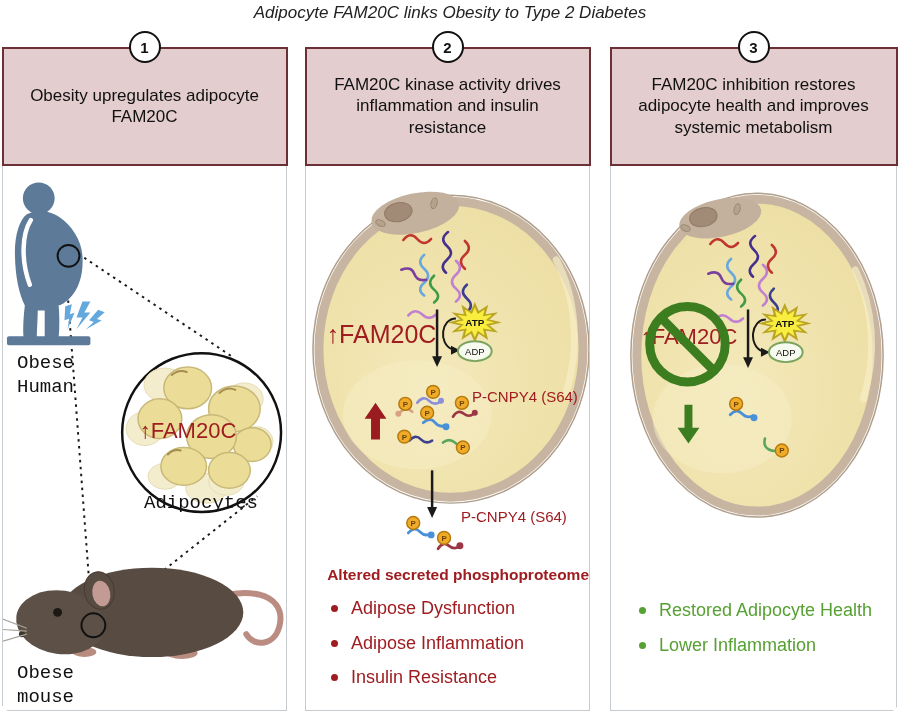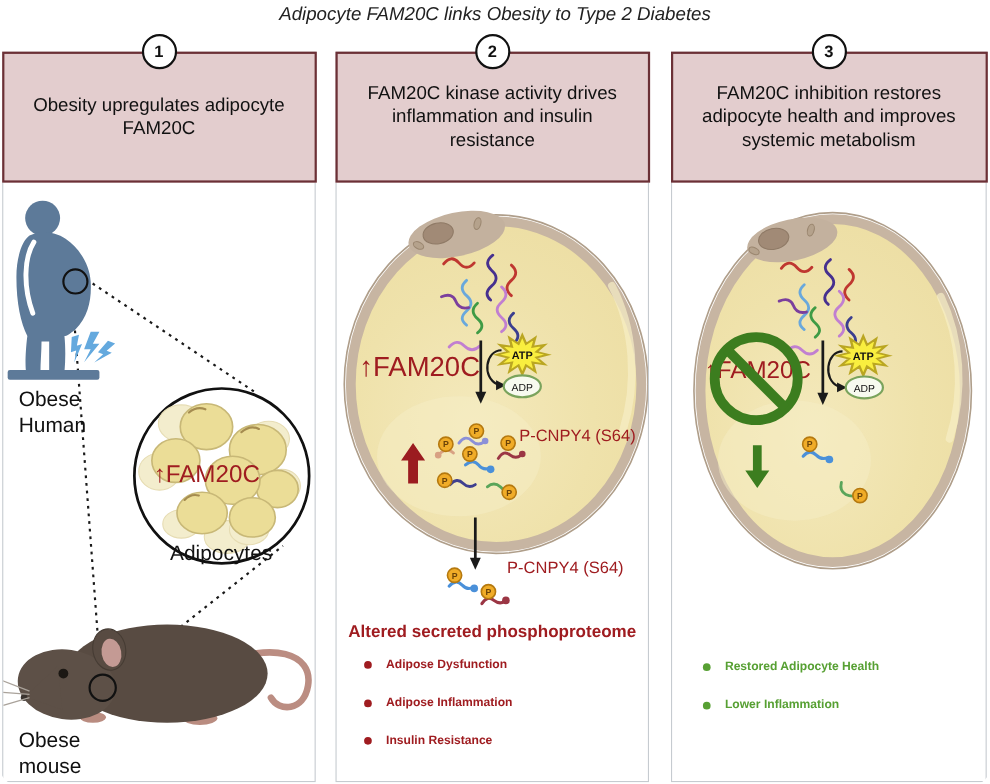--- a/index.html
+++ b/index.html
@@ -16,27 +16,27 @@
         background:#e3cdce;border:2px solid #6b3036;box-sizing:border-box;
         display:flex;align-items:center;justify-content:center;text-align:center;
         font-size:17px;line-height:1.25;color:#111;padding:6px 12px;z-index:4;}
   .badge{position:absolute;top:-17px;left:50%;margin-left:-16px;width:32px;height:32px;
          border-radius:50%;background:#fff;border:2px solid #111;box-sizing:border-box;
          display:flex;align-items:center;justify-content:center;
          font-size:15px;font-weight:bold;color:#111;z-index:6;}
   .art{position:absolute;left:0;top:0;width:100%;height:100%;z-index:1;}
   .overlay-art{position:absolute;left:0;top:0;width:100%;height:100%;z-index:5;pointer-events:none;}
   .lbl{position:absolute;z-index:3;}
-  .plain{font-size:19px;line-height:1.25;color:#111;white-space:pre-line;}
+  .plain{font-size:19px;line-height:1.25;color:#111;white-space:pre-line;font-family:Liberation Mono, monospace;}
   .fam{font-weight:normal;color:#9f1c20;text-align:center;}
   .pcnpy{font-size:15px;color:#9f1c20;white-space:nowrap;}
   .caption{font-weight:bold;font-size:15.5px;color:#9f1c20;text-align:center;width:100%;}
   .bullet-row{position:absolute;display:flex;align-items:center;z-index:3;}
   .bullet-dot{width:7px;height:7px;border-radius:50%;flex:0 0 auto;}
-  .bullet-text{font-weight:bold;font-size:11px;margin-left:13px;white-space:nowrap;}
+  .bullet-text{font-weight:normal;font-size:18px;margin-left:13px;white-space:nowrap;}
   .red .bullet-dot{background:#9f1c20;}
   .red .bullet-text{color:#9f1c20;}
   .grn .bullet-dot{background:#57a033;}
   .grn .bullet-text{color:#57a033;}
 </style>
 </head>
 <body>
 
 <div id="figure">
 
@@ -221,21 +221,21 @@
         <path d="M133,503 q5,-8 11,-3 q5,4 10,1" stroke="#9b3644" stroke-width="2.8" fill="none"></path>
           <circle cx="155" cy="500" r="3.5" fill="#9b3644"></circle>
         <circle cx="139" cy="492" r="6.5" fill="#f0ac28" stroke="#b5790f" stroke-width="1.5"></circle>
           <text x="139" y="495" text-anchor="middle" font-size="8" font-weight="bold" fill="#6b4308">P</text>
       </g>
     </svg>
 
     <div class="lbl fam" style="left:8px;top:272px;width:135px;font-size:25px;">↑FAM20C</div>
     <div class="lbl pcnpy" style="left:166px;top:340px;">P-CNPY4 (S64)</div>
     <div class="lbl pcnpy" style="left:155px;top:460px;">P-CNPY4 (S64)</div>
-    <div class="lbl caption" style="left:0;top:518px;">Altered secreted phosphoproteome</div>
+    <div class="lbl caption" style="left:0;top:518px;text-align:right;">Altered secreted phosphoproteome</div>
     <div class="bullet-row red" style="left:25px;top:550px;">
       <span class="bullet-dot"></span>
       <span class="bullet-text">Adipose Dysfunction</span>
     </div>
     <div class="bullet-row red" style="left:25px;top:585px;">
       <span class="bullet-dot"></span>
       <span class="bullet-text">Adipose Inflammation</span>
     </div>
     <div class="bullet-row red" style="left:25px;top:619px;">
       <span class="bullet-dot"></span>

